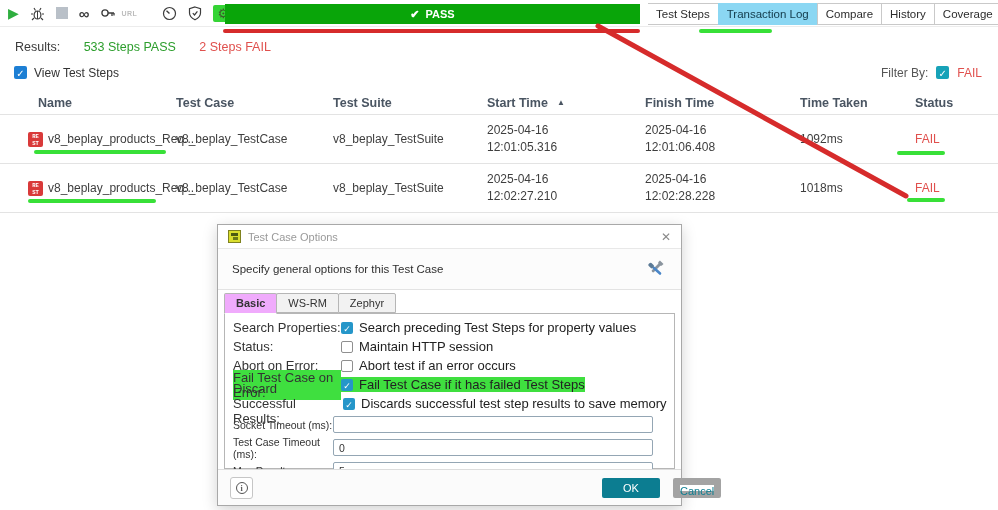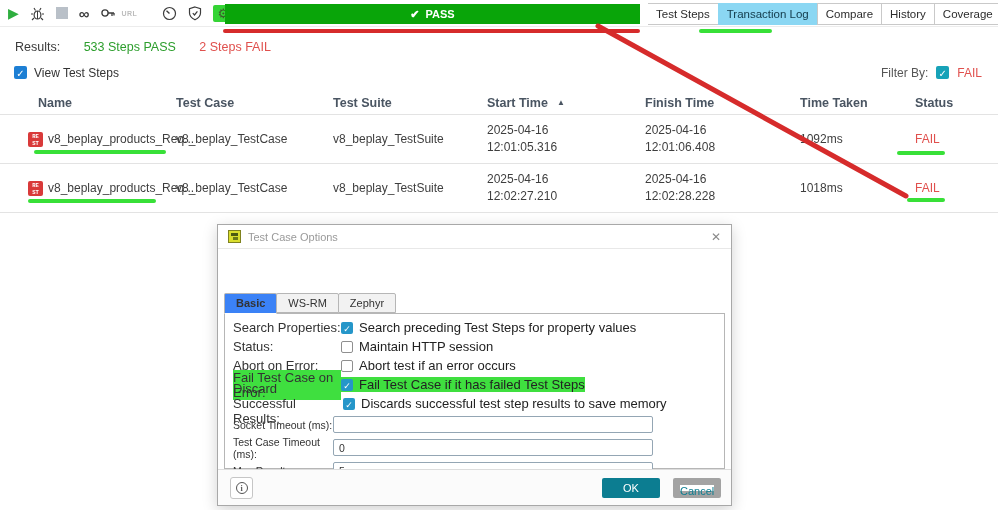--- a/index.html
+++ b/index.html
@@ -59,36 +59,36 @@
   .col-name { width:176px; padding-left:38px; } .trow .col-name { padding-left:28px; display:flex; align-items:center; gap:5px; }
   .col-case { width:157px; } .col-suite { width:154px; } .col-start { width:158px; }
   .col-finish { width:155px; } .col-taken { width:115px; } .col-status { flex:1; }
   .sort-arrow { font-size:8px; color:#4a5562; margin-left:9px; vertical-align:2px; }
   .two-line { line-height:17px; }
   .status-fail { color:#e0504d; }
   .rest-icon { width:15px; height:15px; background:#d93a3a; border-radius:2px; color:#fff; font-size:5.5px; font-weight:bold;
                line-height:7px; text-align:center; padding-top:1px; flex:0 0 auto; font-family:"Liberation Mono",monospace; }
 
   
-  .dialog { position:absolute; left:217px; top:224px; width:515px; height:282px; background:#fff;
+  .dialog { position:absolute; left:217px; top:224px; width:465px; height:282px; background:#fff;
             border:1px solid #a8a8a8; box-shadow:0 4px 14px rgba(0,0,0,.18); z-index:20; }
   .dlg-titlebar { position:absolute; top:0; left:0; right:0; height:24px; border-bottom:1px solid #e8e8e8;
                   display:flex; align-items:center; padding:0 10px; gap:7px; }
   .dlg-appicon { width:13px; height:13px; background:#dade2e; border:1px solid #7f821f; position:relative; flex:0 0 auto; }
   .dlg-appicon::after { content:""; position:absolute; left:2px; top:2px; width:7px; height:3px; background:#4c5a12; }
   .dlg-appicon::before { content:""; position:absolute; left:4px; bottom:2px; width:5px; height:3px; background:#6b7a16; }
   .dlg-title { font-size:11px; color:#9a9a9a; flex:1; }
   .dlg-close { color:#8a8a8a; font-size:12px; cursor:default; }
   .dlg-subhead { position:absolute; top:24px; left:0; right:0; height:41px; background:#fcfcfc; border-bottom:1px solid #e3e3e3;
                  display:flex; align-items:center; padding:0 14px; }
   .dlg-subtitle { font-size:11.5px; color:#2f2f2f; flex:1; }
   .dlg-tabs { position:absolute; top:68px; left:6px; display:flex; z-index:3; }
   .dtab { border:1px solid #b6b6b6; margin-right:-1px; background:#f2f2f2; padding:0 11px; height:20px; line-height:19px;
           font-size:11px; color:#333; border-top-left-radius:2px; border-top-right-radius:2px; }
-  .dtab.active { background:#3b82f6; font-weight:bold; height:21px; border-bottom:1px solid #fff; }
+  .dtab.active { background:#f0abfc; font-weight:bold; height:21px; border-bottom:1px solid #fff; }
   .dlg-content { position:absolute; left:6px; right:6px; top:88px; bottom:36px; border:1px solid #b6b6b6; background:#fff; padding-top:4px; }
   .opt-row { height:19px; display:flex; align-items:center; padding-left:8px; font-size:13px; color:#333; }
   .opt-label { width:108px; flex:0 0 auto; }
   .opt-text { margin-left:6px; color:#222; }
   .opt-check-group { display:flex; align-items:center; }
   .hl { background:#3fdf3f; }
   .field-row { height:23px; display:flex; align-items:center; padding-left:8px; font-size:10.5px; color:#333; }
   .field-label { width:100px; flex:0 0 auto; }
   .field-input { width:320px; height:17px; border:1px solid #94a6b4; border-radius:2px; font-size:10.5px; color:#333;
                  padding:0 5px; font-family:"Liberation Sans",sans-serif; outline:none; }
@@ -240,20 +240,35 @@
     <span class="col-taken">1018ms</span>
     <span class="col-status status-fail">FAIL</span>
   </div>
 
   <div class="dialog">
     <div class="dlg-titlebar">
       <span class="dlg-appicon"></span>
       <span class="dlg-title">Test Case Options</span>
       <span class="dlg-close">✕</span>
     </div>
+    <div class="dlg-subhead">
+      <span class="dlg-subtitle">Specify general options for this Test Case</span>
+      <span class="mini-icon">
+        <svg width="24" height="24" viewBox="0 0 24 24">
+          <g transform="rotate(45 12 12)">
+              <rect x="10.6" y="3" width="2.8" height="13" rx="1.2" fill="#8a949e"></rect>
+              <path d="M9.5 2.5 h5 v2.5 l-1.6 1 h-1.8 l-1.6 -1 z" fill="#8a949e"></path>
+            </g>
+          <g transform="rotate(-48 12 12)">
+              <rect x="10.7" y="9" width="2.6" height="11" rx="1.2" fill="#4a86c8"></rect>
+              <rect x="10" y="4" width="4" height="5.6" rx="1.4" fill="#5b7a96"></rect>
+            </g>
+        </svg>
+      </span>
+    </div>
     <div class="dlg-tabs">
       <span class="dtab active">Basic</span>
       <span class="dtab">WS-RM</span>
       <span class="dtab">Zephyr</span>
     </div>
     <div class="dlg-content">
       <div class="opt-row">
         <span class="opt-label">Search Properties:</span>
         <span class="opt-check-group">
             <span class="cb dlg checked"></span>

